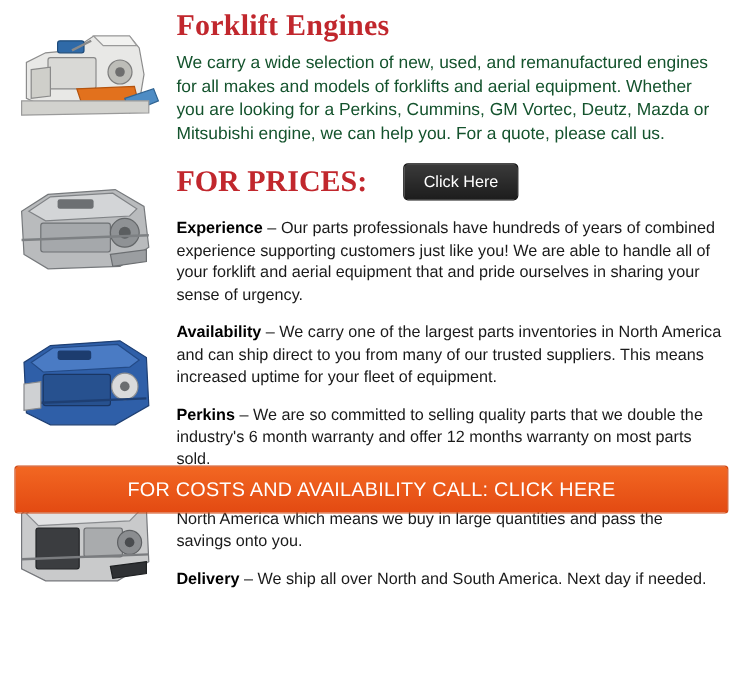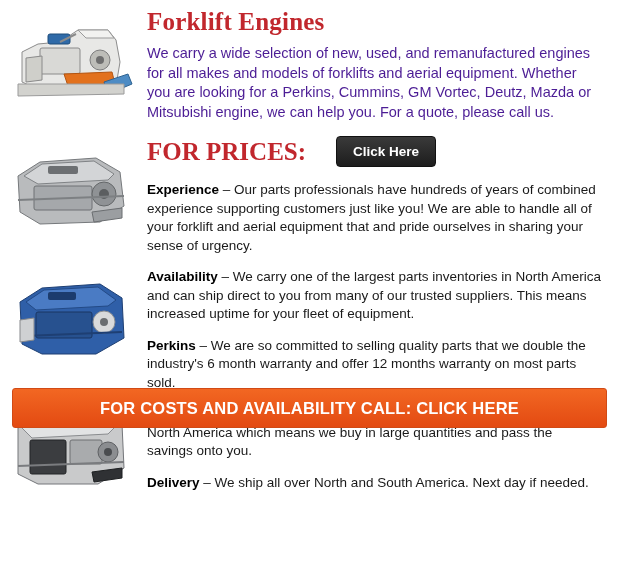--- a/index.html
+++ b/index.html
@@ -50,41 +50,41 @@
     font-size: 25px;
     font-weight: bold;
     color: #c1272d;
     margin: 2px 0 8px 0;
     letter-spacing: 0.2px;
   }
   p.intro {
     font-size: 14.5px;
     line-height: 19.5px;
     margin: 0 0 14px 0;
-    color: #4c1d95;
+    color: #14532d;
   }
   .prices-row {
     display: flex;
     align-items: center;
     margin: 0 0 14px 0;
   }
   .prices-label {
     font-family: "Liberation Serif", serif;
     font-size: 25px;
     font-weight: bold;
     color: #c1272d;
     margin-right: 30px;
     white-space: nowrap;
   }
   .click-here-btn {
     display: inline-block;
     background: linear-gradient(#3a3a3a, #1d1d1d);
     color: #ffffff;
     font-size: 13.5px;
-    font-weight: bold;
+    font-weight: normal;
     padding: 7px 16px 7px 16px;
     border-radius: 4px;
     border: 1px solid #111111;
     text-align: right;
     cursor: pointer;
     line-height: 15px;
   }
   .feature {
     font-size: 13.5px;
     line-height: 18.5px;
@@ -100,21 +100,21 @@
     position: absolute;
     left: 12px;
     bottom: 12px;
     width: 595px;
     height: 40px;
     background: linear-gradient(#f26722, #e34a12);
     border: 1px solid #d14a15;
     border-radius: 3px;
     color: #ffffff;
     font-size: 16.5px;
-    font-weight: bold;
+    font-weight: normal;
     display: flex;
     align-items: center;
     justify-content: center;
     letter-spacing: 0.2px;
     cursor: pointer;
     box-sizing: border-box;
   }
 </style>
 </head>
 <body>

